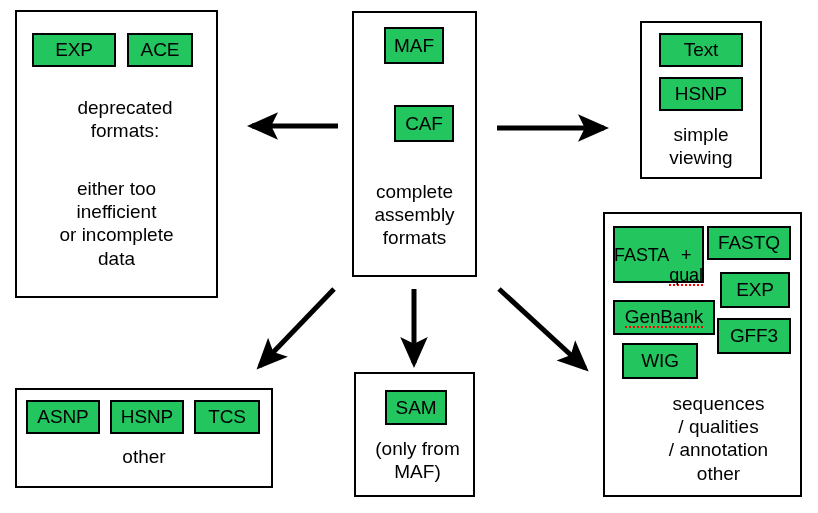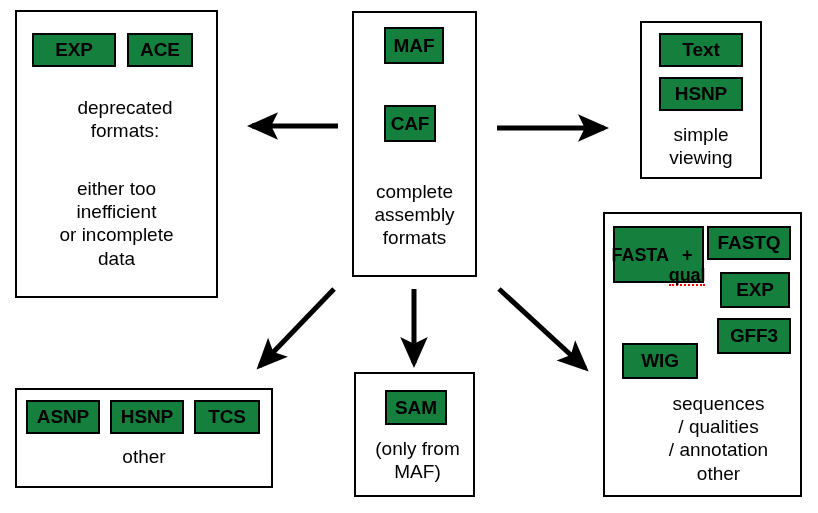--- a/index.html
+++ b/index.html
@@ -24,22 +24,22 @@
     position: absolute;
     box-sizing: border-box;
     border: 2px solid #000000;
     background: #ffffff;
   }
   
   .chip {
     position: absolute;
     box-sizing: border-box;
     border: 2px solid #000000;
-    background: #15803d;
-    font-weight: bold;
+    background: #22c55e;
+    font-weight: normal;
     font-size: 19px;
     line-height: 1.04;
     display: flex;
     align-items: center;
     justify-content: center;
     text-align: center;
     white-space: pre-line;
     letter-spacing: -0.1px;
   }
   .chip.two-line {
@@ -132,21 +132,21 @@
 
   <div class="caption" style="left:15px; top:177px; width:203px;">either too
 inefficient
 or incomplete
 data</div>
 
   <div class="group-box" style="left:352px; top:11px; width:125px; height:266px;"></div>
 
   <div class="chip" style="left:384px; top:27px; width:60px; height:37px;">MAF</div>
 
-  <div class="chip" style="left:384px; top:105px; width:52px; height:37px;">CAF</div>
+  <div class="chip" style="left:394px; top:105px; width:60px; height:37px;">CAF</div>
 
   <div class="caption" style="left:352px; top:180px; width:125px;">complete
 assembly
 formats</div>
 
   <div class="group-box" style="left:640px; top:21px; width:122px; height:158px;"></div>
 
   <div class="chip" style="left:659px; top:33px; width:84px; height:34px;">Text</div>
 
   <div class="chip" style="left:659px; top:77px; width:84px; height:34px;">HSNP</div>
@@ -160,20 +160,23 @@
     <span>FASTA</span>
     <span>
       <span>+</span><span class="spell">qual</span>
     </span>
   </div>
 
   <div class="chip" style="left:707px; top:226px; width:84px; height:34px;">FASTQ</div>
 
   <div class="chip" style="left:720px; top:272px; width:70px; height:36px;">EXP</div>
 
+  <div class="chip" style="left:613px; top:300px; width:102px; height:35px;">
+    <span class="spell">GenBank</span>
+  </div>
 
   <div class="chip" style="left:717px; top:318px; width:74px; height:36px;">GFF3</div>
 
   <div class="chip" style="left:622px; top:343px; width:76px; height:36px;">WIG</div>
 
   <div class="caption" style="left:603px; top:392px; width:231px;">sequences
 / qualities
 / annotation
 other</div>
 

